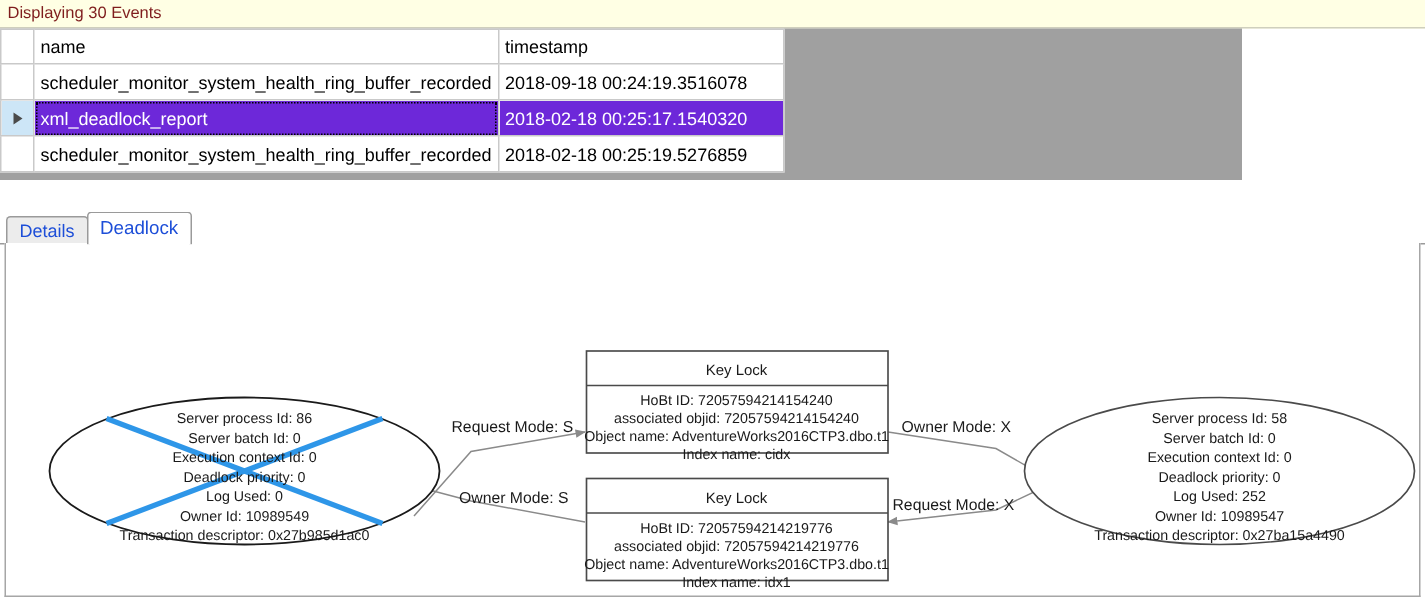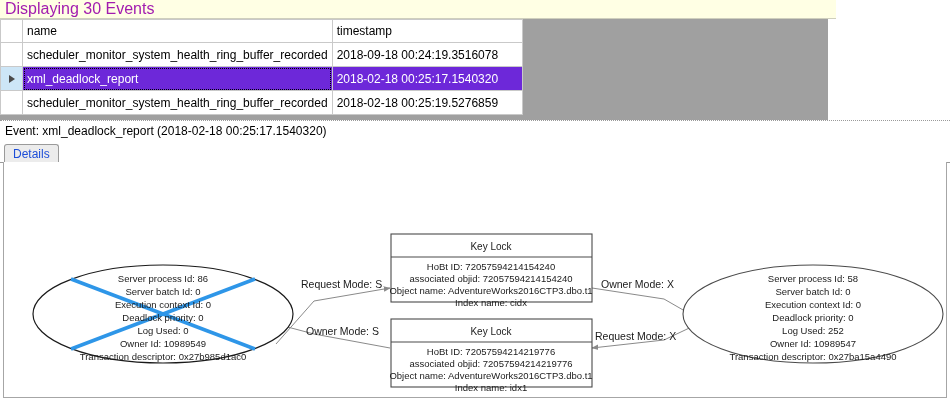--- a/index.html
+++ b/index.html
@@ -11,26 +11,26 @@
   }
   #app {
     position: relative;
     width: 950px; height: 400px;
     background: #ffffff;
   }
 
   
   .status-strip {
     position: absolute; left: 0; top: 0;
-    width: 836px; height: 19px;
+    width: 950px; height: 19px;
     background: #ffffe4;
     border-bottom: 1px solid #cfcfbd;
     box-sizing: border-box;
-    font-size: 16px;
-    color: #a21caf;
+    font-size: 11px;
+    color: #7f1d1d;
     line-height: 18px;
     padding-left: 5px;
   }
 
   
   .grid-wrap {
     position: absolute; left: 0; top: 19px;
     width: 828px; height: 101px;
     background: #a0a0a0;
     box-sizing: border-box;
@@ -195,26 +195,26 @@
         </tr>
         <tr>
           <td class="sel-col"></td>
           <td>scheduler_monitor_system_health_ring_buffer_recorded</td>
           <td>2018-02-18 00:25:19.5276859</td>
         </tr>
       </tbody>
     </table>
   </div>
 
-  <div class="event-header">Event: xml_deadlock_report (2018-02-18 00:25:17.1540320)</div>
 
   <div class="tabstrip">
     <div class="tab-underline"></div>
     <div class="tabrow">
       <div class="tab inactive">Details</div>
+      <div class="tab active">Deadlock</div>
     </div>
   </div>
 
   <div class="diagram-panel">
     <svg width="944" height="236" viewBox="0 0 944 236">
       <defs>
         <marker id="arrow" viewBox="0 0 10 10" refX="9" refY="5" markerWidth="7" markerHeight="7" orient="auto-start-reverse">
           <path d="M 0 1 L 10 5 L 0 9 z" fill="#8a8a8a"></path>
         </marker>
       </defs>

